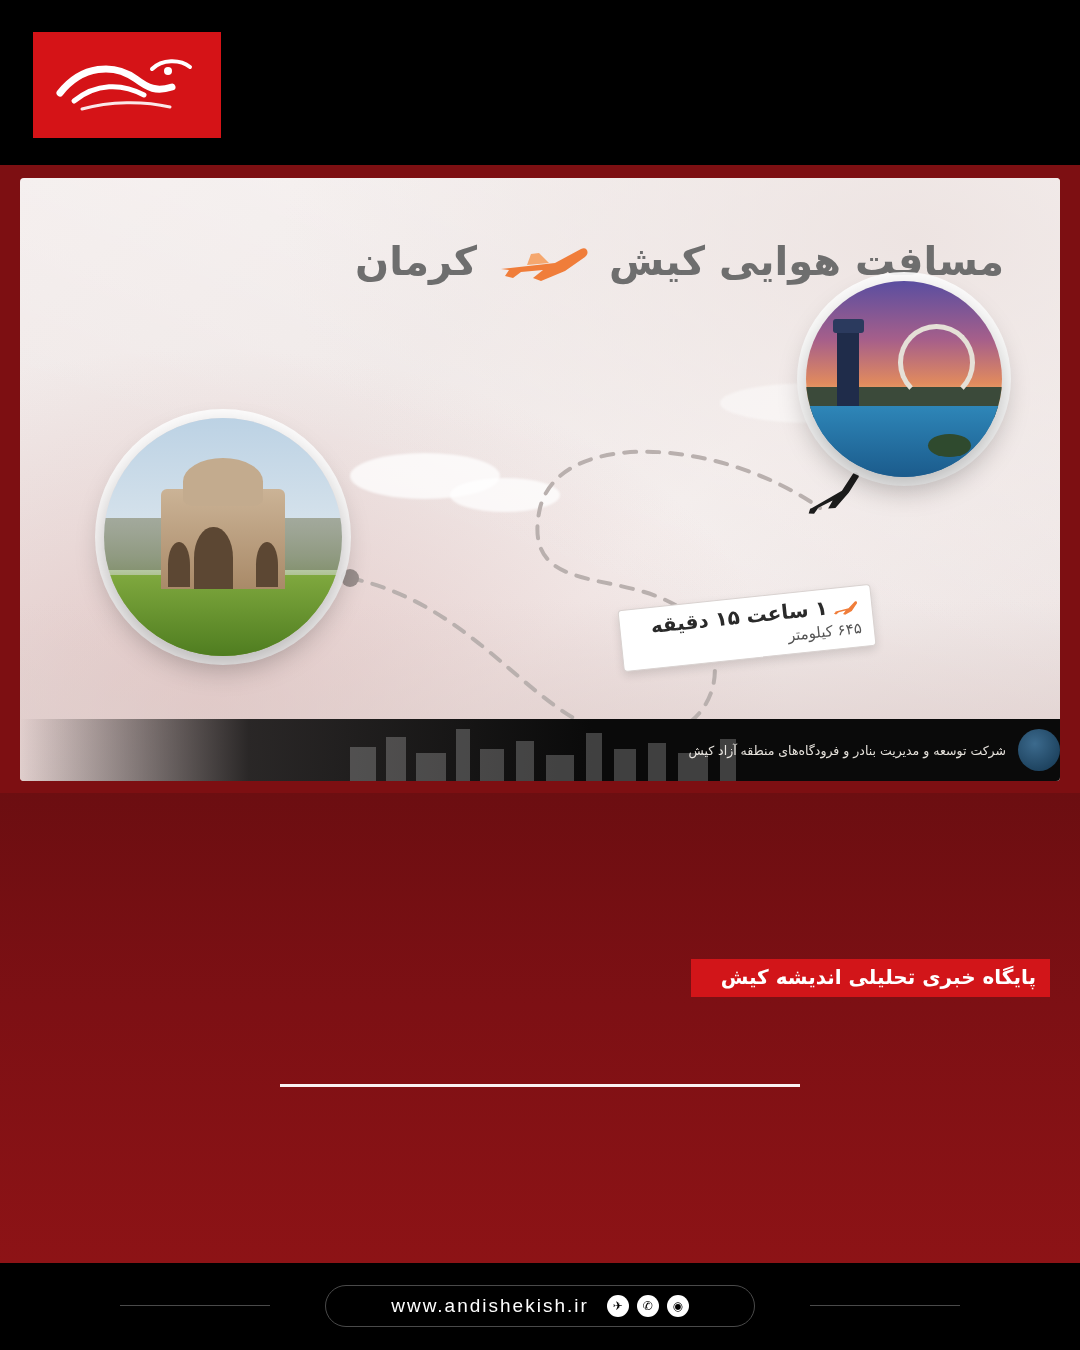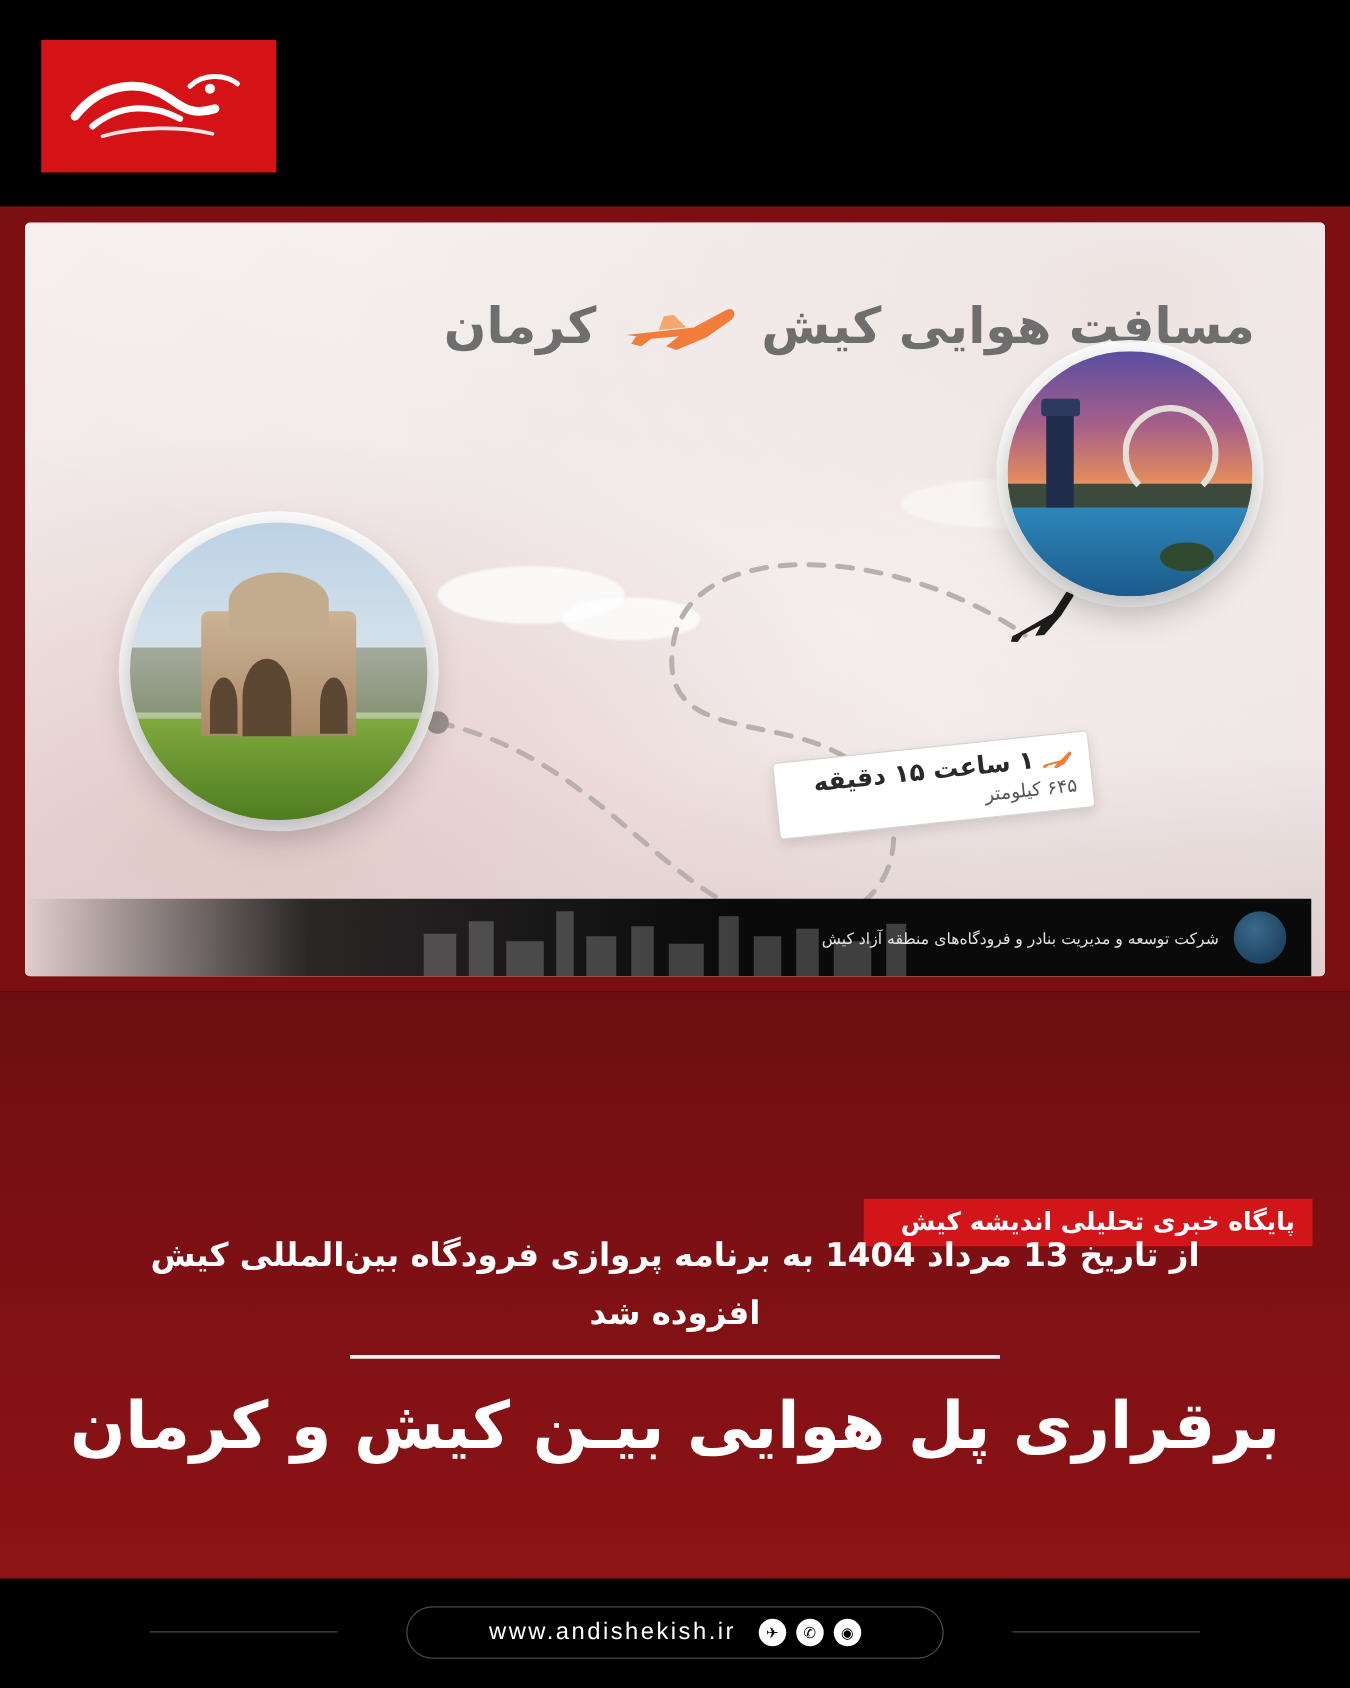--- a/index.html
+++ b/index.html
@@ -179,28 +179,27 @@
   .callout .line2 {
     font-size: 15px;
     color: #555;
     margin-top: 3px;
   }
   .callout .plane-sm { width: 26px; height: 16px; display:inline-block; }
 
   
   .hero-footer {
     position: absolute;
-    left: 0; right: 11px; bottom: 0;
+    left: 0; right: 0; bottom: 0;
     height: 62px;
     background: linear-gradient(to right, rgba(10,10,10,.0) 0%, rgba(10,10,10,.85) 22%, #0a0a0a 55%, #0a0a0a 100%);
     display: flex;
     align-items: center;
     justify-content: flex-start;
     direction: rtl;
-    padding-right: 20px;
     box-sizing: border-box;
     gap: 12px;
   }
   .hero-footer .org-text {
     font-size: 12.5px;
     color: #e4e0da;
     letter-spacing: .2px;
   }
   .org-badge {
     width: 42px; height: 42px;
@@ -428,24 +427,22 @@
           <rect x="380" y="20" width="16" height="42" fill="#ffffff"></rect>
         </svg>
       </div>
 
     </div>
   </div>
 
   <div class="body-red">
     <div class="kicker">پایگاه خبری تحلیلی اندیشه کیش</div>
     <div class="subhead">
-      <div>از تاریخ 13 مرداد 1404 به برنامه پروازی فرودگاه بین‌المللی کیش افزوده شد</div>
     </div>
     <div class="rule"></div>
-    <div class="headline">برقراری پل هوایی بیـن کیش و کرمان</div>
   </div>
 
   <div class="footer">
     <div class="pill-line l"></div>
     <div class="pill-line r"></div>
     <div class="footer-pill">
       <div class="social">
         <span class="ic">✈</span>
         <span class="ic">✆</span>
         <span class="ic">◉</span>

